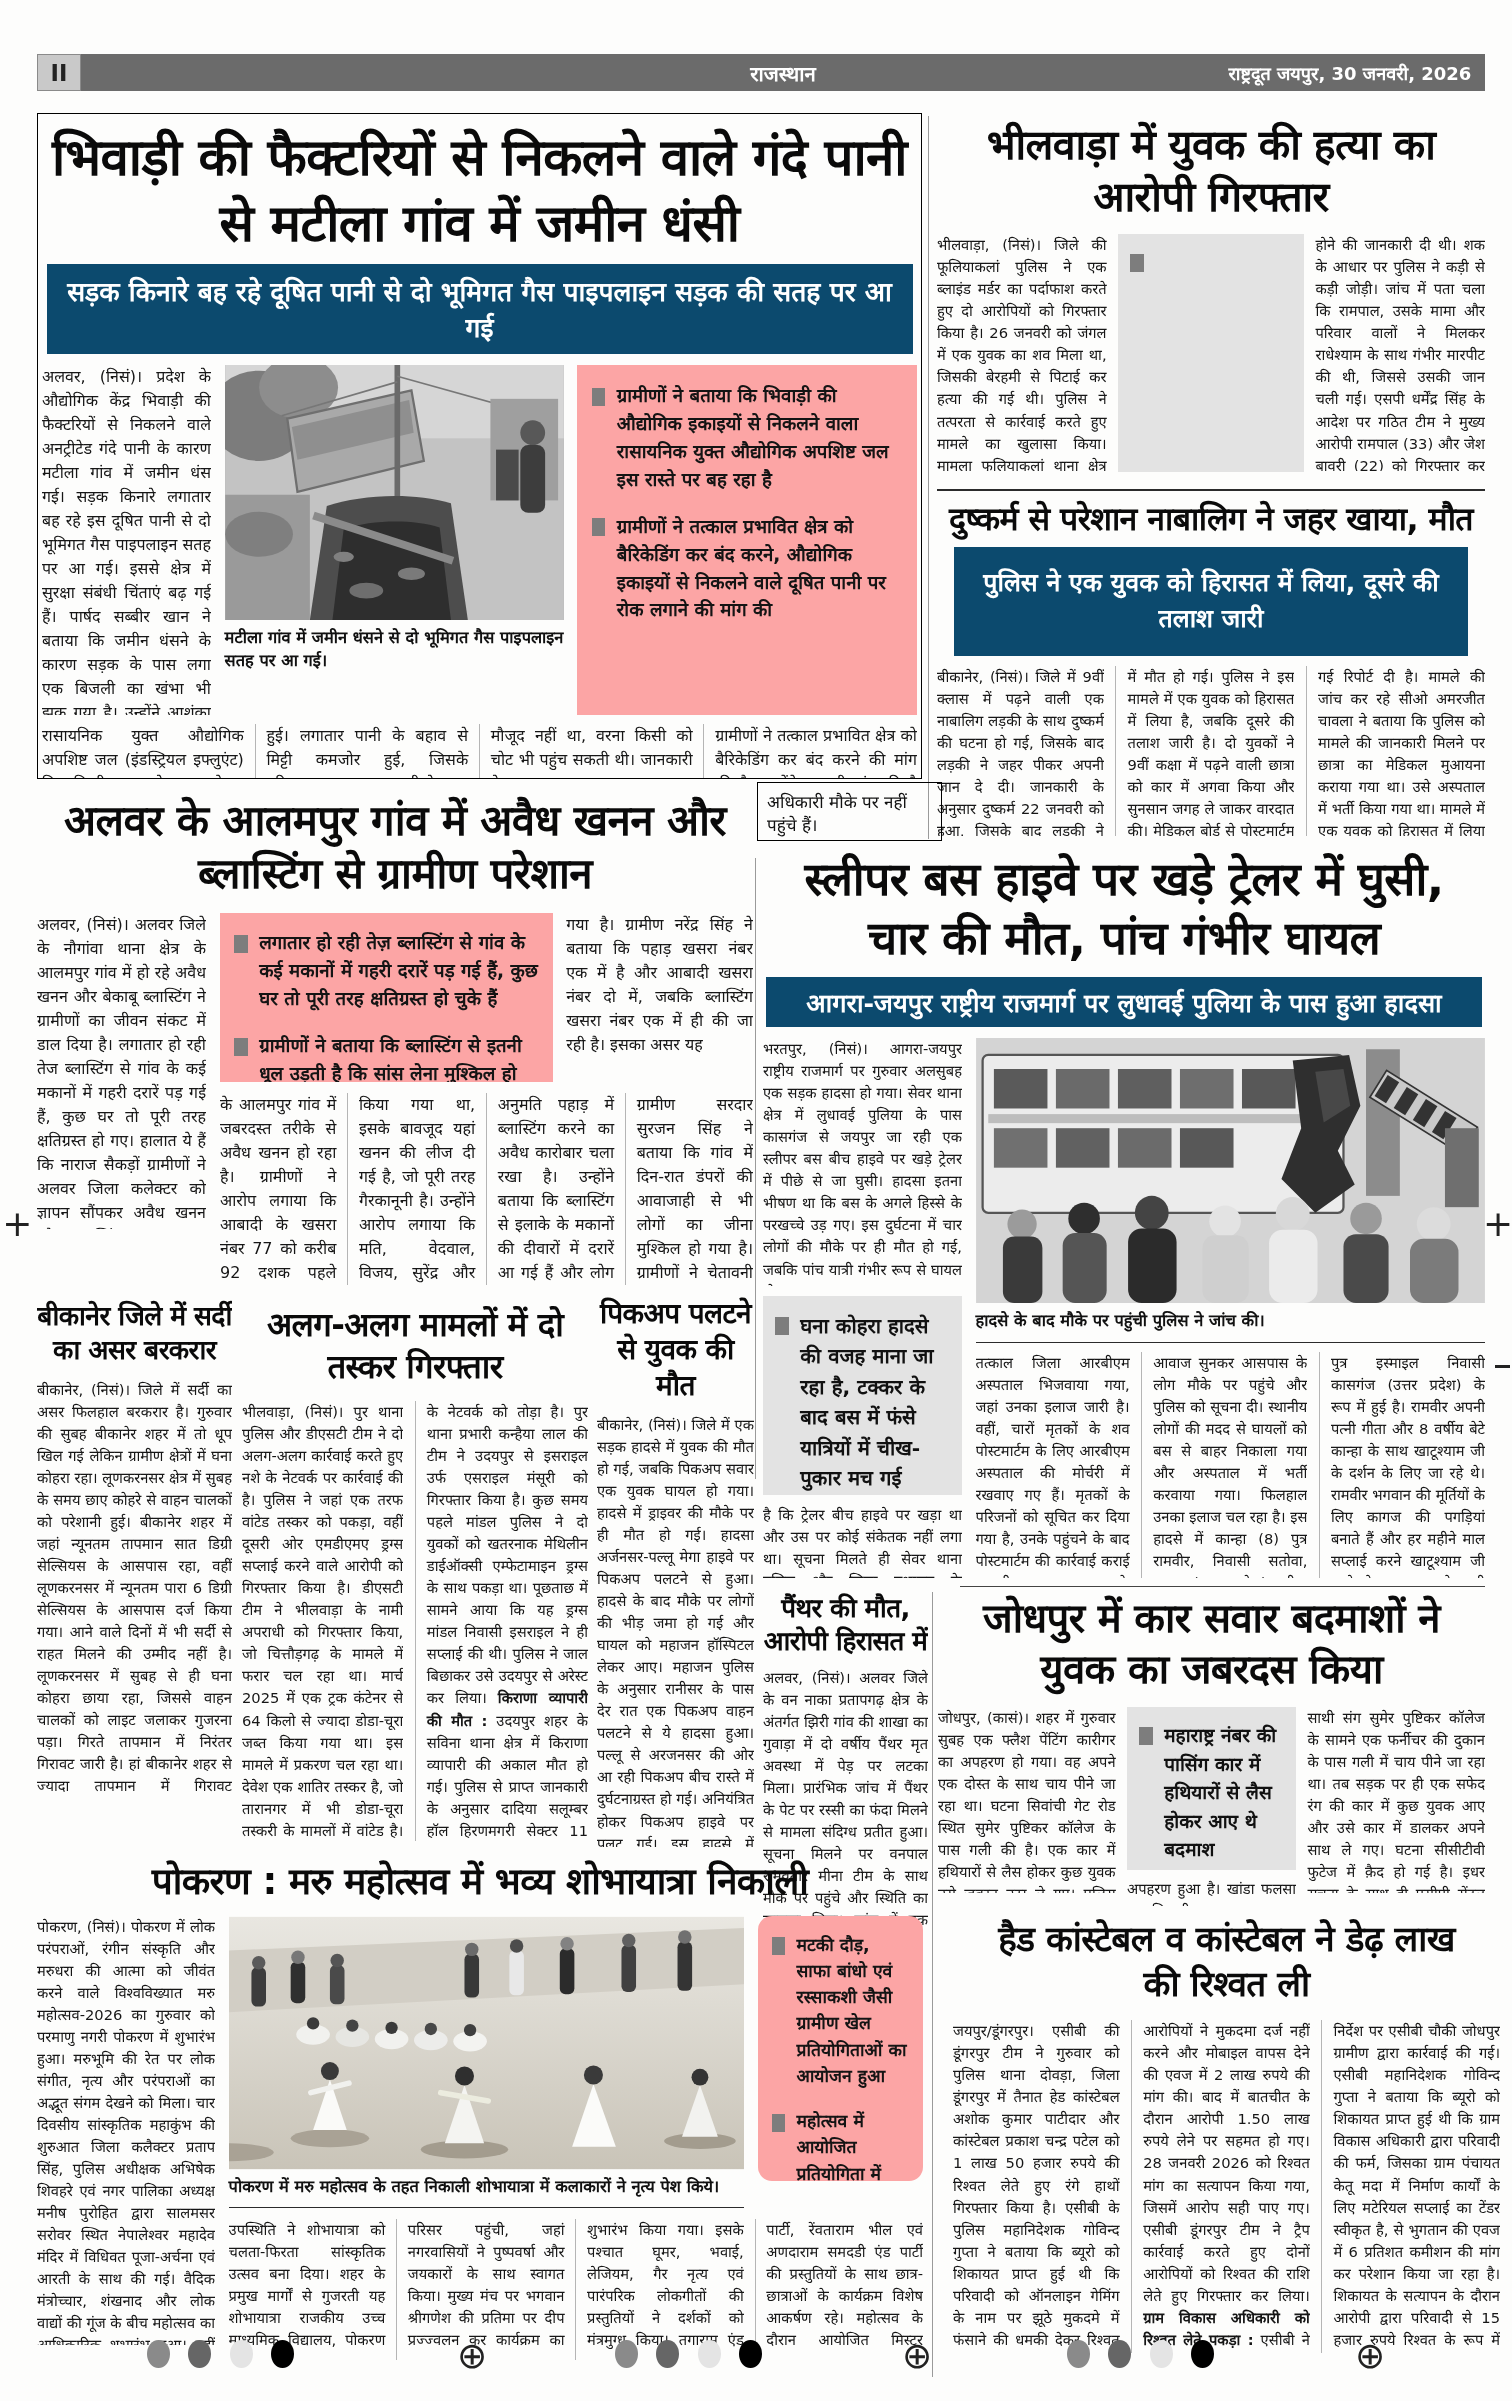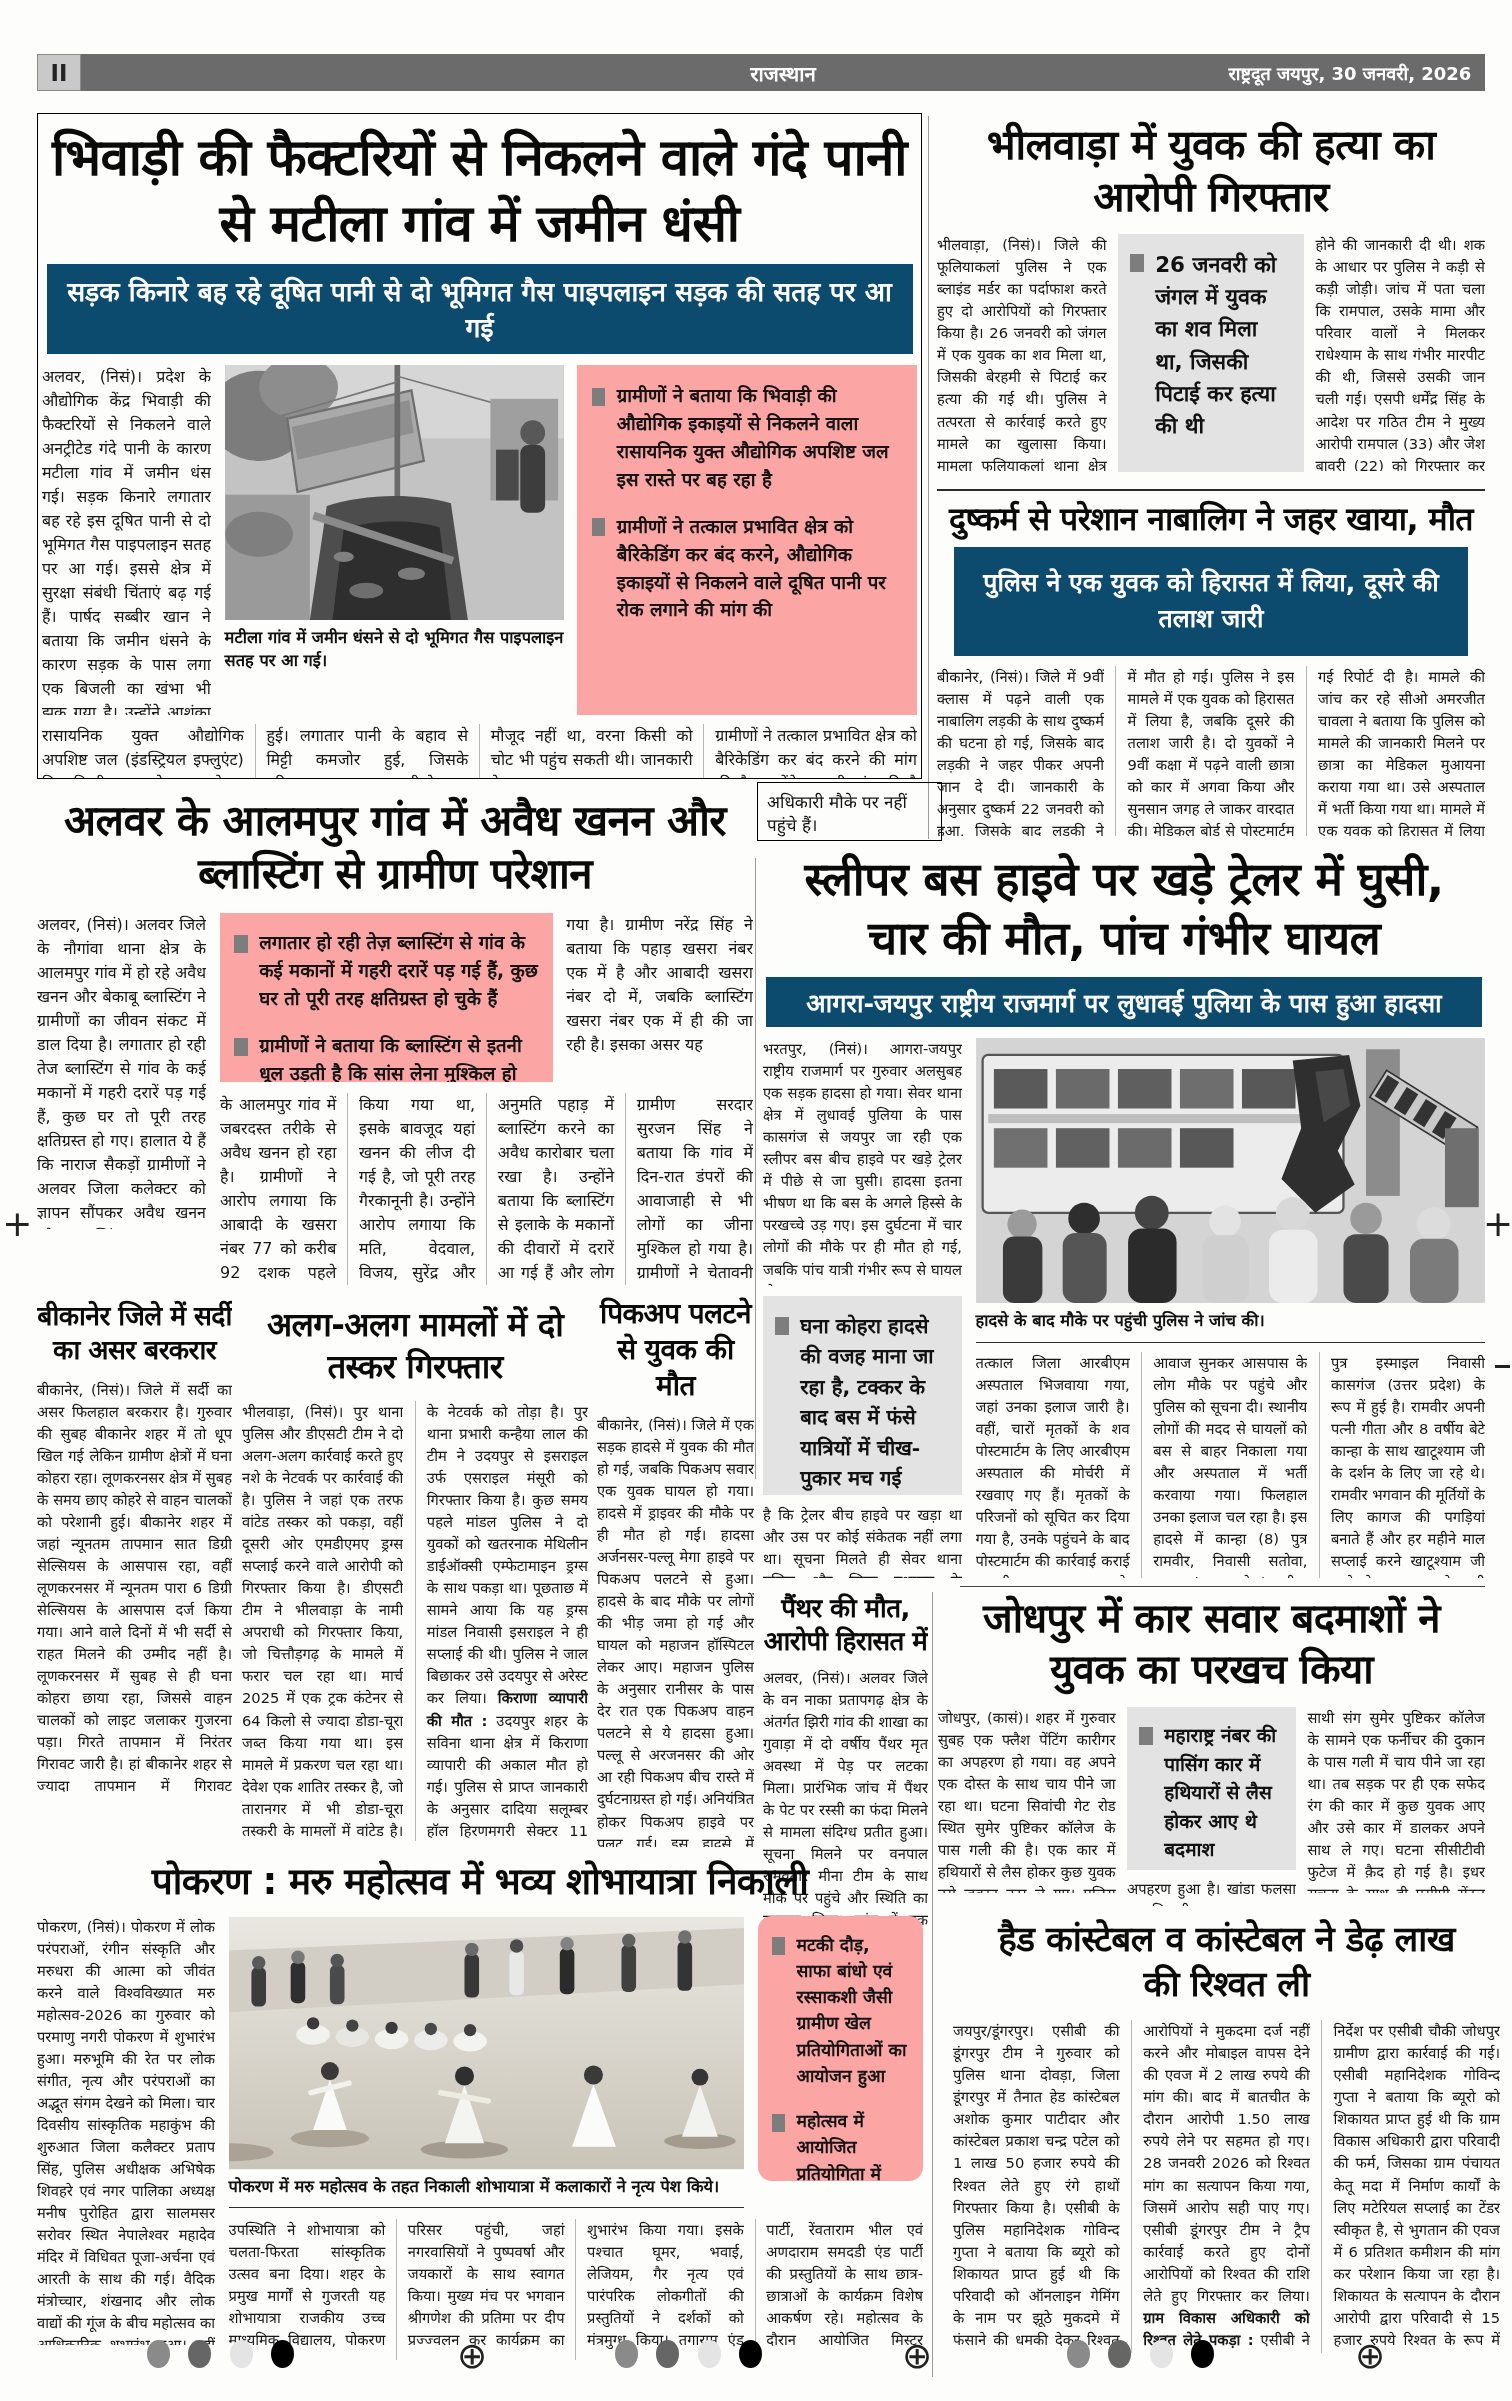--- a/index.html
+++ b/index.html
@@ -91,21 +91,20 @@
 
   <div class="abs rule-v" style="left:928px;top:116px;height:723px;"></div>
 
   <div class="abs ov" style="left:937px;top:119px;width:548px;height:367px;">
     <div class="headline" style="font-size:41px;margin:0 22.6px 10.2px;">भीलवाड़ा में युवक की हत्या का आरोपी गिरफ्तार</div>
     <div style="display:flex;gap:11.3px;align-items:flex-start;">
       <div class="body-text sm ov" style="flex:1.05;height:237px;">भीलवाड़ा, (निसं)। जिले की फूलियाकलां पुलिस ने एक ब्लाइंड मर्डर का पर्दाफाश करते हुए दो आरोपियों को गिरफ्तार किया है। 26 जनवरी को जंगल में एक युवक का शव मिला था, जिसकी बेरहमी से पिटाई कर हत्या की गई थी। पुलिस ने तत्परता से कार्रवाई करते हुए मामले का खुलासा किया। मामला फूलियाकलां थाना क्षेत्र के कल्याणपुरा इलाके का है। बीती 26 जनवरी की सुबह कुछ लोगों ने जंगल में युवक का शव पड़ा होने</div>
       <div class="quotebox ov" style="flex:1;height:208px;">
         <div class="bullet">
           <span class="sq"></span>
-          <span class="qtxt">26 जनवरी को जंगल में युवक का शव मिला था, जिसकी पिटाई कर हत्या की थी</span>
         </div>
       </div>
       <div class="body-text sm ov" style="flex:1.05;height:237px;">होने की जानकारी दी थी। शक के आधार पर पुलिस ने कड़ी से कड़ी जोड़ी। जांच में पता चला कि रामपाल, उसके मामा और परिवार वालों ने मिलकर राधेश्याम के साथ गंभीर मारपीट की थी, जिससे उसकी जान चली गई। एसपी धर्मेंद्र सिंह के आदेश पर गठित टीम ने मुख्य आरोपी रामपाल (33) और जेश बावरी (22) को गिरफ्तार कर लिया है। पुलिस दोनों आरोपियों से पूछताछ कर रही है।</div>
     </div>
   </div>
 
   <div class="abs rule-h" style="left:937px;top:489px;width:548px;"></div>
 
   <div class="abs ov" style="left:937px;top:497px;width:548px;height:339px;">
     <div class="headline" style="font-size:32px;margin:2.3px 0 6.8px;">दुष्कर्म से परेशान नाबालिग ने जहर खाया, मौत</div>
@@ -231,21 +230,21 @@
 
   <div class="abs ov" style="left:763px;top:1592px;width:165px;height:350px;">
     <div class="headline" style="font-size:26px;margin:0 0 8px;">पैंथर की मौत, आरोपी हिरासत में</div>
     <div class="body-text sm ov" style="height:265px;">अलवर, (निसं)। अलवर जिले के वन नाका प्रतापगढ़ क्षेत्र के अंतर्गत झिरी गांव की शाखा का गुवाड़ा में दो वर्षीय पैंथर मृत अवस्था में पेड़ पर लटका मिला। प्रारंभिक जांच में पैंथर के पेट पर रस्सी का फंदा मिलने से मामला संदिग्ध प्रतीत हुआ। सूचना मिलने पर वनपाल रामवतार मीना टीम के साथ मौके पर पहुंचे और स्थिति का जायजा लिया। जांच में एक ग्रामीण पर संदेह गहराया। सख्त पूछताछ में आरोपी प्रभुदयाल मीना ने पैंथर के शिकार की बात स्वीकार की। आरोपी को हिरासत में ले लिया।</div>
   </div>
 
   <div class="abs rule-h" style="left:960px;top:1586px;width:525px;height:1.1px;background:#444;"></div>
   <div class="abs rule-v" style="left:932px;top:1592px;height:785px;"></div>
 
   <div class="abs ov" style="left:938px;top:1593px;width:547px;height:313px;">
-    <div class="headline" style="font-size:40px;margin:0 17px 11.3px;">जोधपुर में कार सवार बदमाशों ने युवक का परखच किया</div>
+    <div class="headline" style="font-size:40px;margin:0 17px 11.3px;">जोधपुर में कार सवार बदमाशों ने युवक का जबरदस किया</div>
     <div style="display:flex;gap:11.3px;align-items:flex-start;">
       <div class="body-text sm ov" style="flex:1.05;height:186px;">जोधपुर, (कासं)। शहर में गुरुवार सुबह एक फ्लैश पेंटिंग कारीगर का अपहरण हो गया। वह अपने एक दोस्त के साथ चाय पीने जा रहा था। घटना सिवांची गेट रोड स्थित सुमेर पुष्टिकर कॉलेज के पास गली की है। एक कार में हथियारों से लैस होकर कुछ युवक उसे जबरन उठा ले गए। पुलिस को सूचना मिलने पर मौके पर पहुंची। कार महाराष्ट्र</div>
       <div style="flex:1;">
         <div class="quotebox ov" style="height:134px;">
           <div class="bullet">
             <span class="sq"></span>
             <span class="qtxt" style="font-size:19px;">महाराष्ट्र नंबर की पासिंग कार में हथियारों से लैस होकर आए थे बदमाश</span>
           </div>
         </div>
         <div class="body-text sm ov" style="margin-top:8px;height:36px;">अपहरण हुआ है। खांडा फलसा थानाधिकारी</div>

